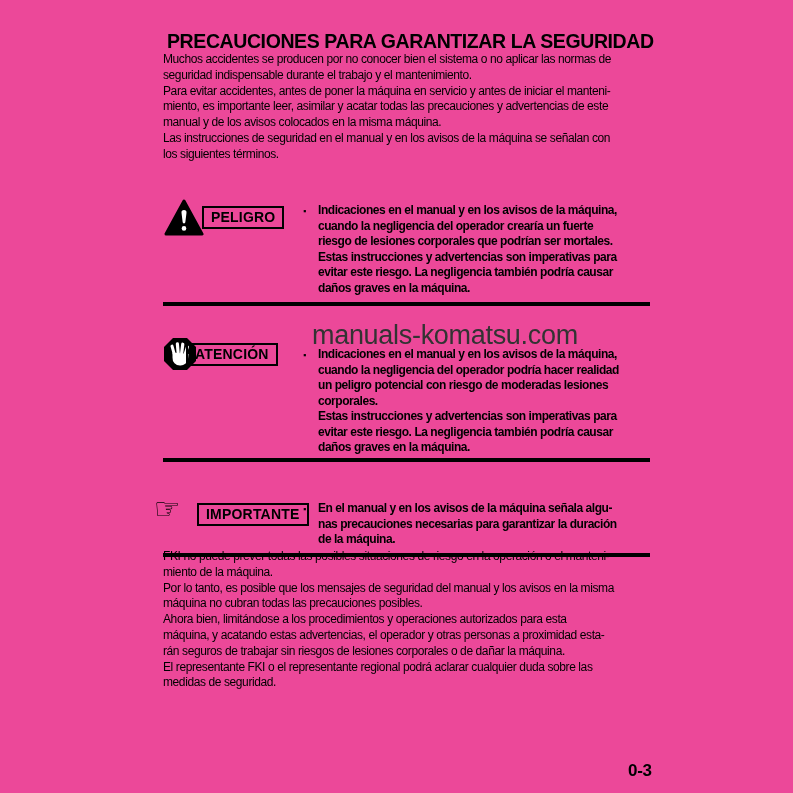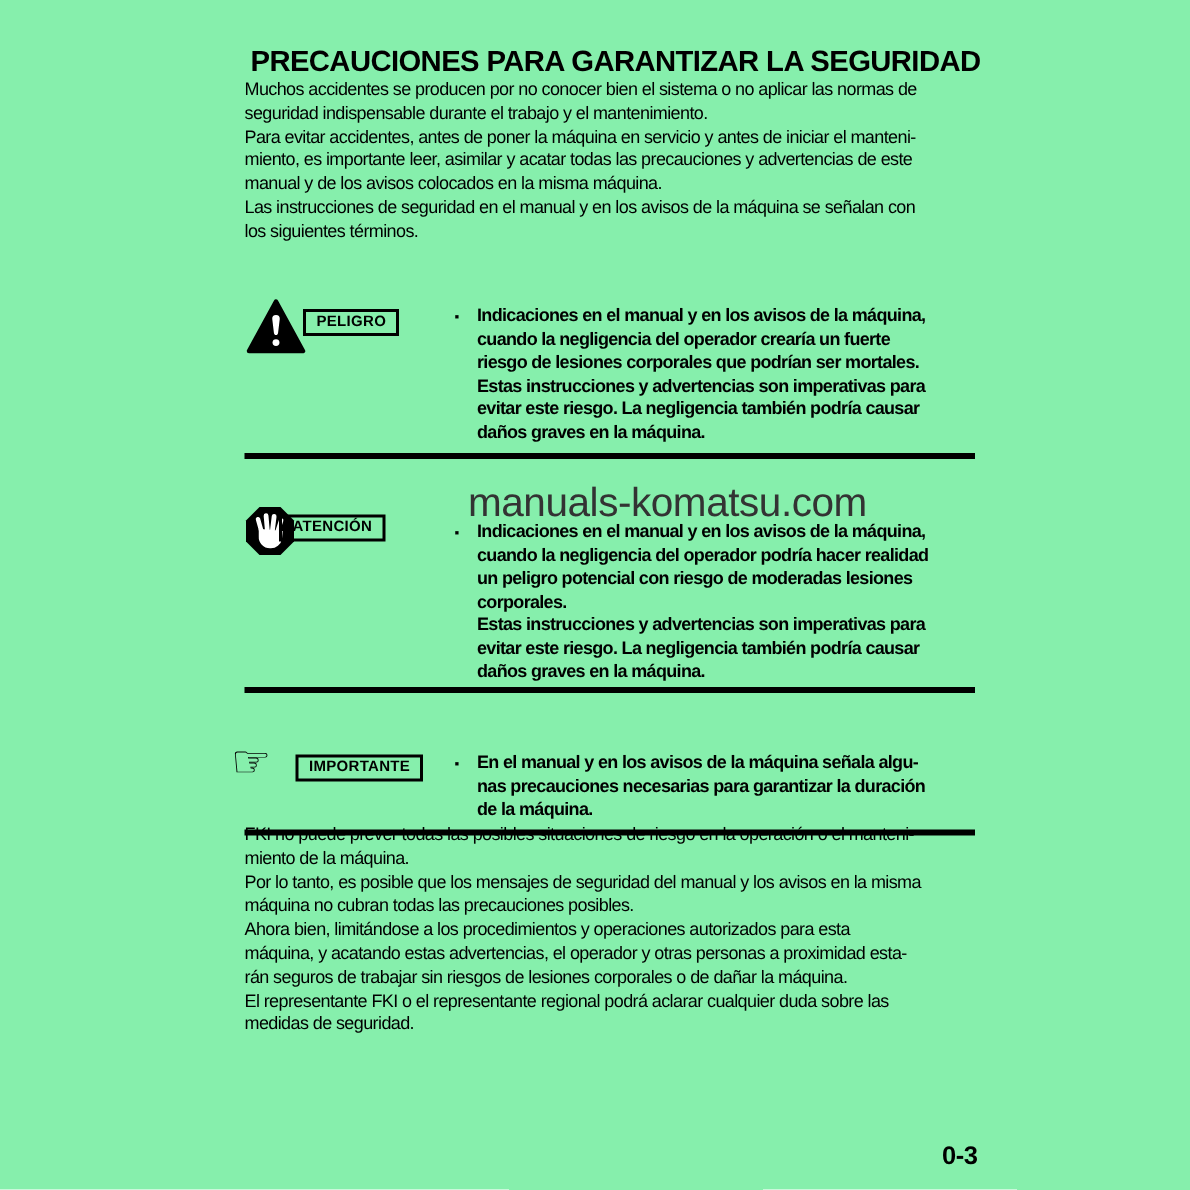--- a/index.html
+++ b/index.html
@@ -1,17 +1,17 @@
 <!DOCTYPE html>
 <html><head>
 <meta charset="utf-8">
 <style>
   html,body{margin:0;padding:0;background:#ffffff;}
   #page{
-    position:relative;width:793px;height:793px;background:#86efac;
+    position:relative;width:793px;height:793px;background:#ec4899;
     font-family:"Liberation Sans","DejaVu Sans",sans-serif;color:#000;
     overflow:hidden;
   }
   .abs{position:absolute;}
   .doc-title{
     left:167px;top:30px;
     font-size:19.5px;font-weight:700;letter-spacing:-0.4px;white-space:pre;
   }
   .body-text{
     font-size:12px;line-height:15.8px;letter-spacing:-0.4px;white-space:pre-line;
@@ -20,21 +20,21 @@
   #closing-text{left:163px;top:549px;}
   .rule{
     left:163px;width:487px;height:4px;background:#000;
   }
   #rule-1{top:302px;}
   #rule-2{top:458px;}
   #rule-3{top:553px;}
   .label-box{
     display:inline-block;border:2px solid #000;
     padding:1px 7px 2px 7px;
-    font-size:10px;font-weight:700;letter-spacing:0.2px;white-space:pre;
+    font-size:14px;font-weight:700;letter-spacing:0.2px;white-space:pre;
   }
   .bullet-row{
     display:flex;align-items:flex-start;
   }
   .bullet-glyph{
     width:15px;flex:0 0 15px;font-size:9px;line-height:15.5px;margin-top:1px;
   }
   .bullet-text{
     font-size:12px;font-weight:700;line-height:15.5px;letter-spacing:-0.45px;white-space:pre-line;
   }

